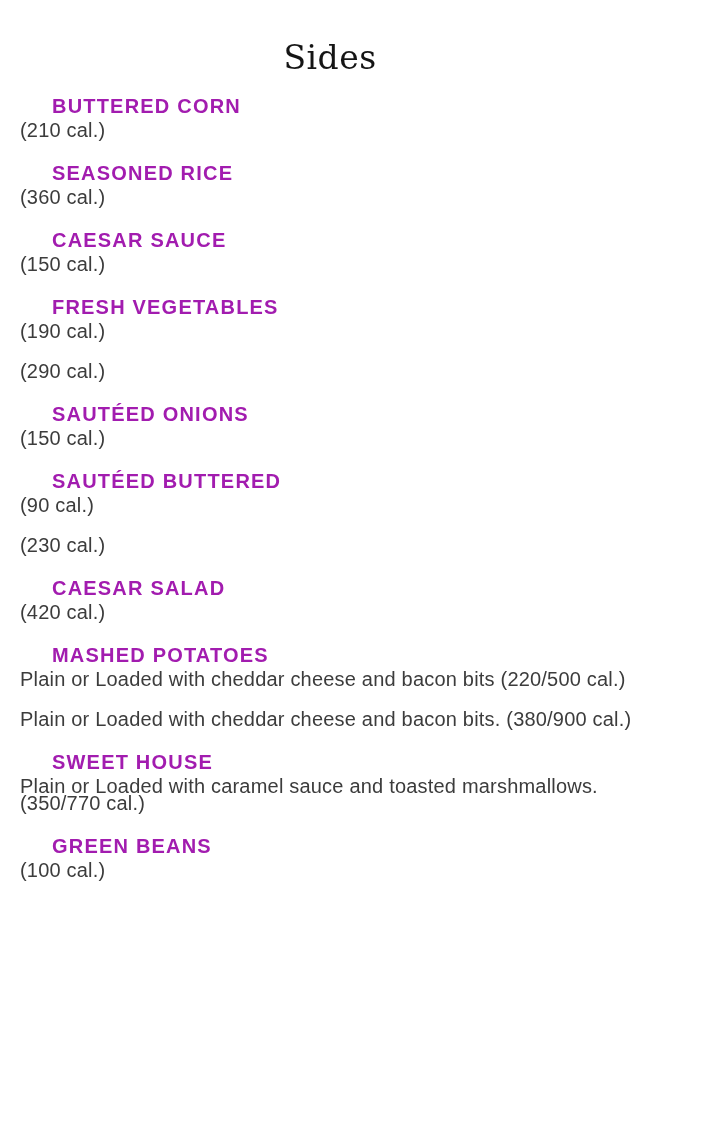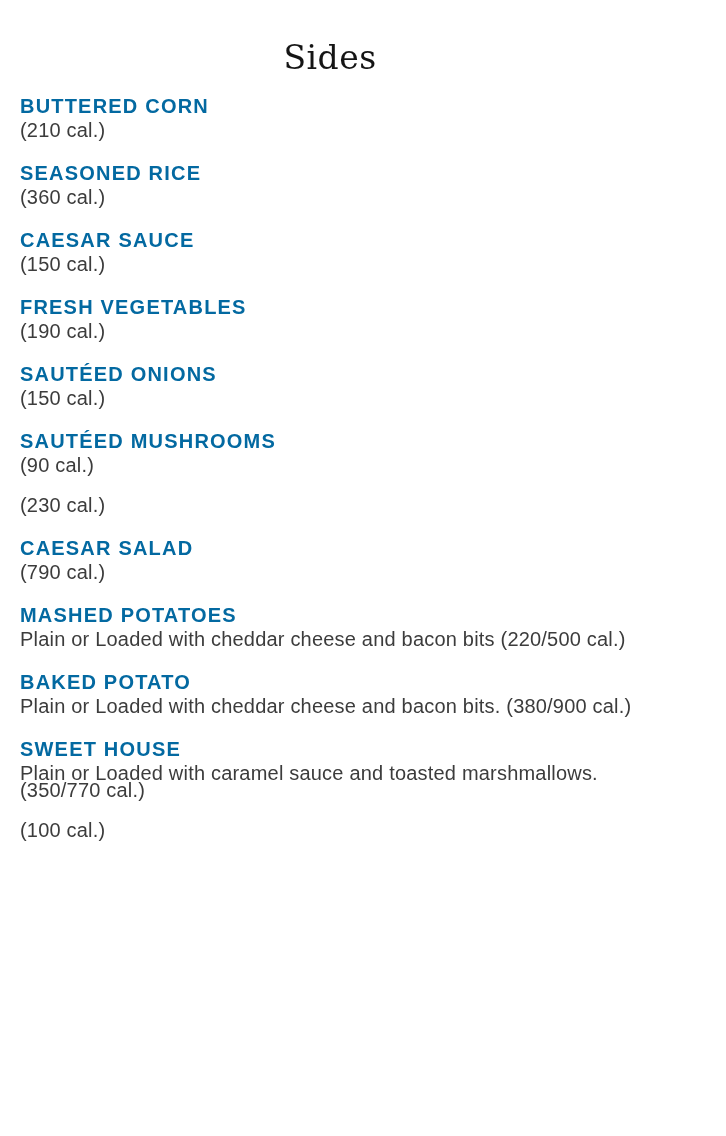--- a/index.html
+++ b/index.html
@@ -30,21 +30,22 @@
     margin-bottom: 19px;
   }
   .menu-list { }
   .menu-item { margin-bottom: 23px; }
   .item-name {
     font-family: "Liberation Sans", sans-serif;
     font-weight: 700;
     font-size: 20px;
     line-height: 22px;
     letter-spacing: 1.2px;
-    color: #0369a1;
+    color: #a21caf;
+    margin-left: 32px;
   }
   .item-desc {
     font-family: "Liberation Sans", sans-serif;
     font-weight: 400;
     font-size: 20px;
     line-height: 17px;
     letter-spacing: 0.2px;
     color: #3c3c3c;
     margin-top: 5px;
   }
@@ -72,55 +73,56 @@
       <div class="item-name">CAESAR SAUCE</div>
       <div class="item-desc">(150 cal.)</div>
     </div>
 
     <div class="menu-item">
       <div class="item-name">FRESH VEGETABLES</div>
       <div class="item-desc">(190 cal.)</div>
     </div>
 
     <div class="menu-item">
+      <div class="item-desc">(290 cal.)</div>
     </div>
 
     <div class="menu-item">
       <div class="item-name">SAUTÉED ONIONS</div>
       <div class="item-desc">(150 cal.)</div>
     </div>
 
     <div class="menu-item">
-      <div class="item-name">SAUTÉED MUSHROOMS</div>
+      <div class="item-name">SAUTÉED BUTTERED</div>
       <div class="item-desc">(90 cal.)</div>
     </div>
 
     <div class="menu-item">
       <div class="item-desc">(230 cal.)</div>
     </div>
 
     <div class="menu-item">
       <div class="item-name">CAESAR SALAD</div>
-      <div class="item-desc">(790 cal.)</div>
+      <div class="item-desc">(420 cal.)</div>
     </div>
 
 
     <div class="menu-item">
       <div class="item-name">MASHED POTATOES</div>
       <div class="item-desc">Plain or Loaded with cheddar cheese and bacon bits (220/500 cal.)</div>
     </div>
 
     <div class="menu-item">
-      <div class="item-name">BAKED POTATO</div>
       <div class="item-desc">Plain or Loaded with cheddar cheese and bacon bits. (380/900 cal.)</div>
     </div>
 
     <div class="menu-item">
       <div class="item-name">SWEET HOUSE</div>
       <div class="item-desc">Plain or Loaded with caramel sauce and toasted marshmallows. (350/770 cal.)</div>
     </div>
 
     <div class="menu-item">
+      <div class="item-name">GREEN BEANS</div>
       <div class="item-desc">(100 cal.)</div>
     </div>
 
   </div>
 </div>
 
 </body></html>

